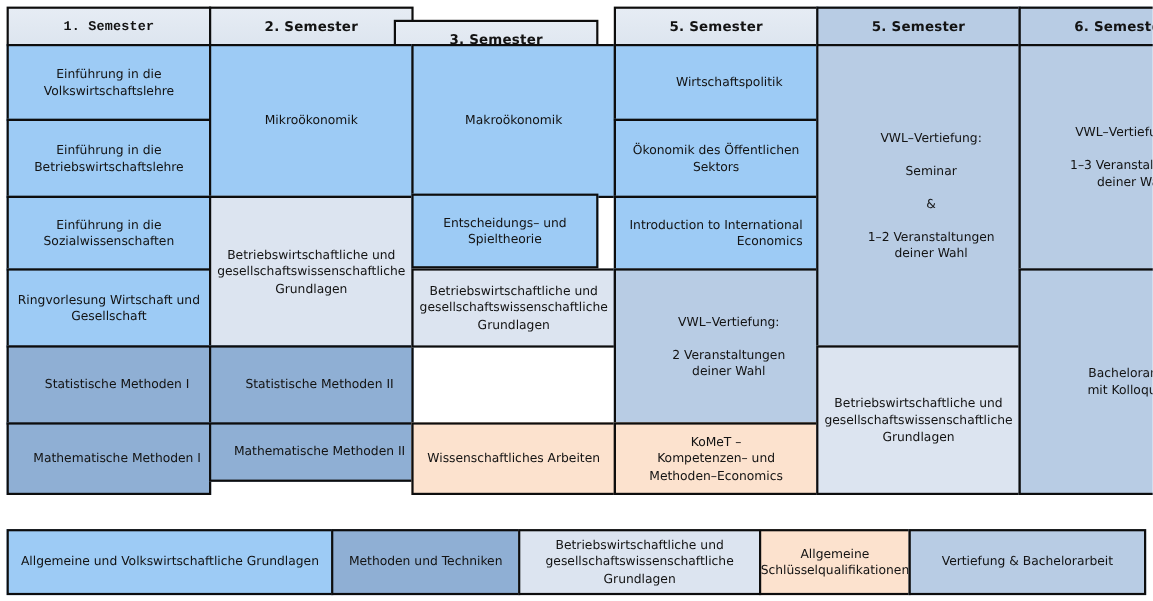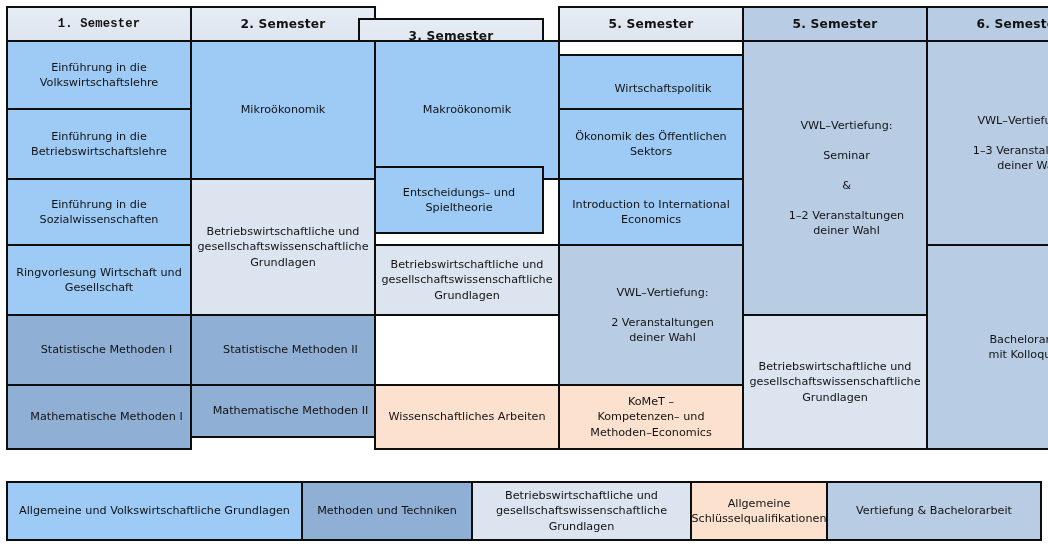--- a/index.html
+++ b/index.html
@@ -98,31 +98,31 @@
     <div class="cell c-meth" style="left:0px;top:378px;width:186px;height:66px;">Mathematische Methoden I</div>
 
     <div class="cell c-vwl" style="left:184px;top:34px;width:186px;height:140px;">Mikroökonomik</div>
     <div class="cell c-bwl" style="left:184px;top:172px;width:186px;height:138px;">Betriebswirtschaftliche und
 gesellschaftswissenschaftliche
 Grundlagen</div>
     <div class="cell c-meth" style="left:184px;top:308px;width:186px;height:72px;">Statistische Methoden II</div>
     <div class="cell c-meth" style="left:184px;top:378px;width:186px;height:54px;">Mathematische Methoden II</div>
 
     <div class="cell c-vwl" style="left:368px;top:34px;width:186px;height:140px;">Makroökonomik</div>
-    <div class="cell c-vwl" style="left:368px;top:160px;width:170px;height:68px;">Entscheidungs– und
+    <div class="cell c-vwl" style="left:368px;top:170px;width:170px;height:68px;">Entscheidungs– und
 Spieltheorie</div>
     <div class="cell c-bwl" style="left:368px;top:238px;width:186px;height:72px;">Betriebswirtschaftliche und
 gesellschaftswissenschaftliche
 Grundlagen</div>
     <div class="cell c-ask" style="left:368px;top:378px;width:186px;height:66px;">Wissenschaftliches Arbeiten</div>
 
-    <div class="cell c-vwl" style="left:552px;top:48px;width:210px;height:70px;">Wirtschaftspolitik</div>
+    <div class="cell c-vwl" style="left:552px;top:34px;width:210px;height:70px;">Wirtschaftspolitik</div>
     <div class="cell c-vwl" style="left:552px;top:102px;width:186px;height:72px;">Ökonomik des Öffentlichen
 Sektors</div>
-    <div class="cell c-vwl" style="left:552px;top:172px;width:186px;height:68px;">Introduction to International
+    <div class="cell c-vwl" style="left:552px;top:172px;width:186px;height:68px;text-align:right;">Introduction to International
 Economics</div>
     <div class="cell c-vert" style="left:552px;top:238px;width:186px;height:142px;">VWL–Vertiefung:
 
 2 Veranstaltungen
 deiner Wahl</div>
     <div class="cell c-ask" style="left:552px;top:378px;width:186px;height:66px;">KoMeT –
 Kompetenzen– und
 Methoden–Economics</div>
 
     <div class="cell c-vert" style="left:736px;top:34px;width:186px;height:276px;">VWL–Vertiefung:

